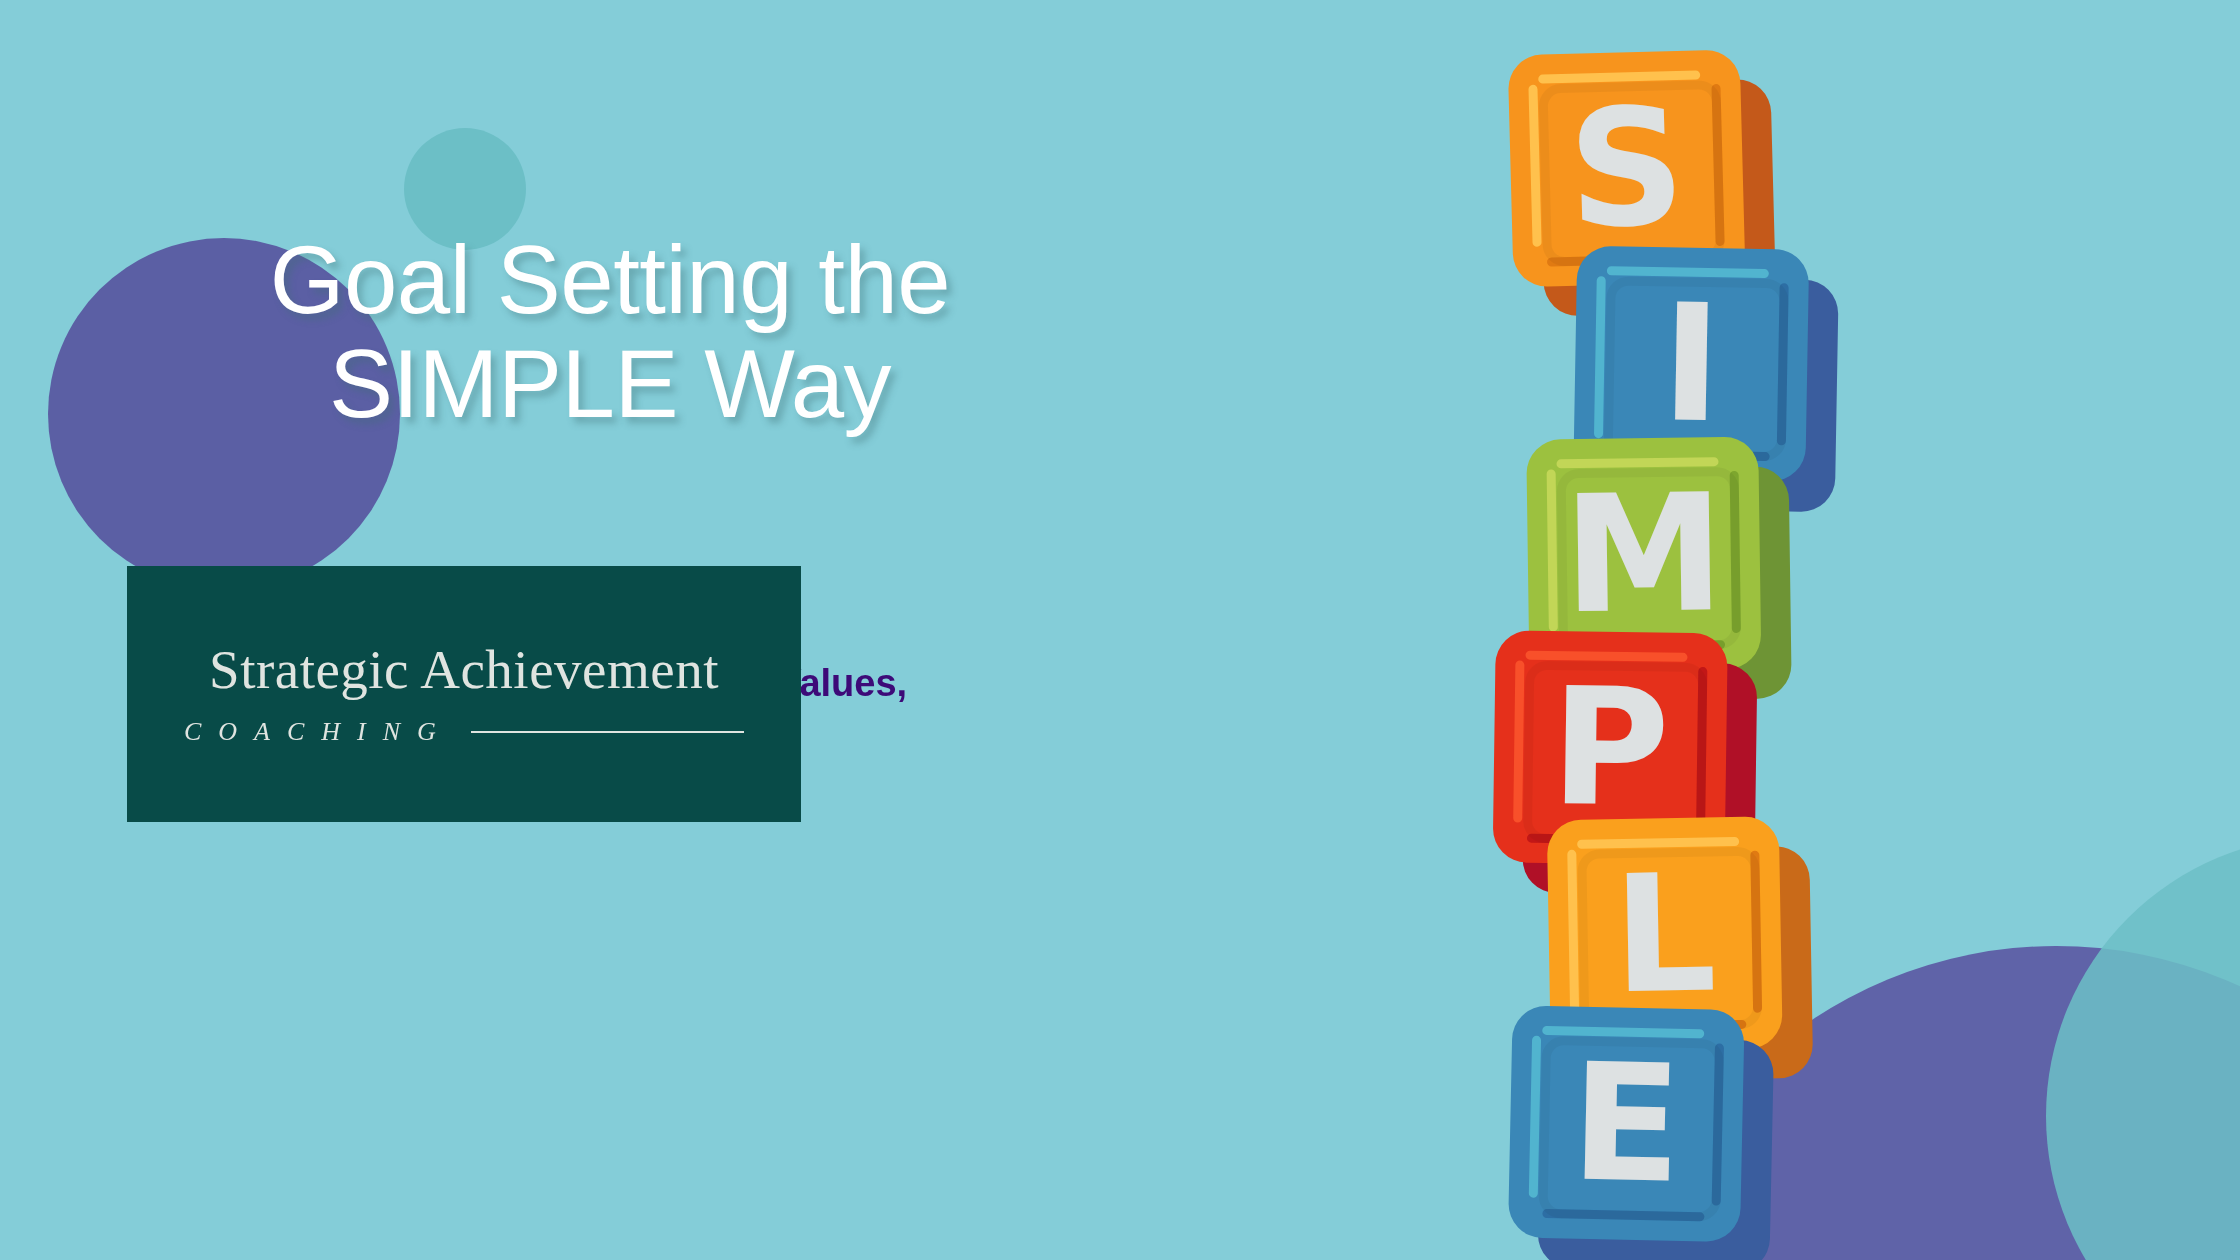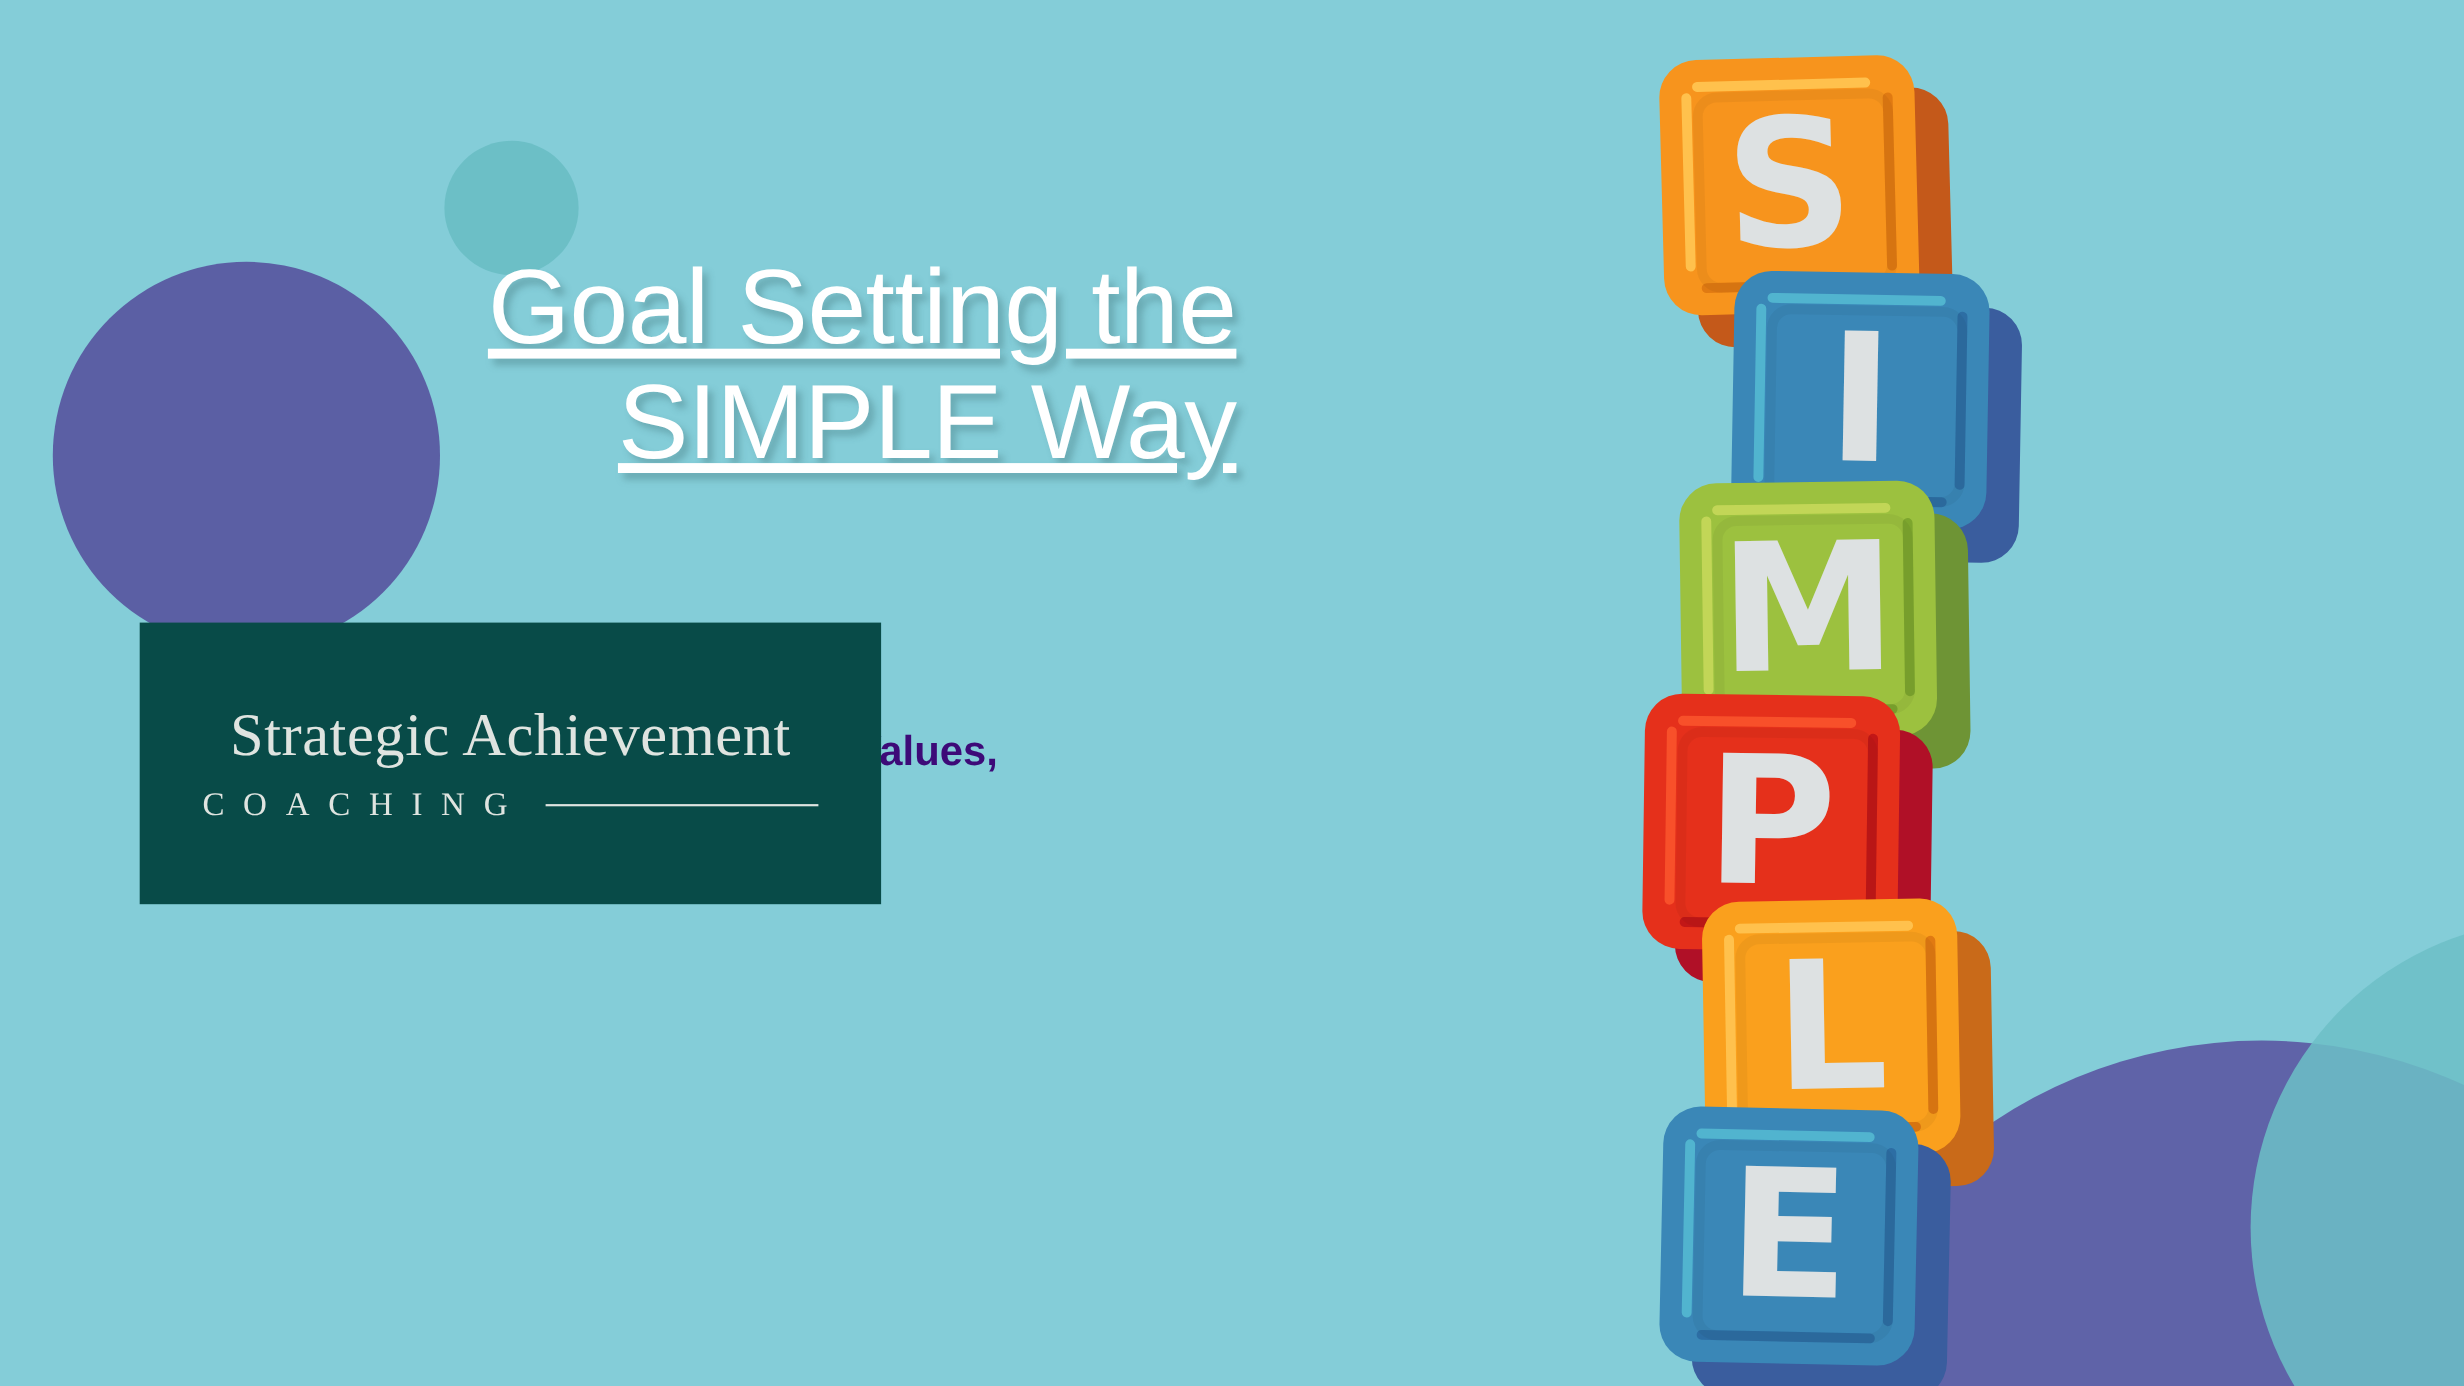--- a/index.html
+++ b/index.html
@@ -36,31 +36,30 @@
   }
   #circle-teal-bottom {
     left: 2046px; top: 836px;
     width: 560px; height: 560px;
     background: rgba(108,191,198,0.86);
   }
 
   
   #headline {
     position: absolute;
-    left: 124px; top: 228px;
+    left: 110px; top: 228px;
     width: 1000px;
     color: #ffffff;
     font-size: 96px;
     line-height: 1.08;
     font-weight: 300;
     letter-spacing: -0.5px;
-    text-align: right;
+    text-align: center;
     text-shadow: 5px 6px 7px rgba(60,110,115,0.38);
     white-space: pre-line;
-    text-decoration: underline;
   }
 
   #subhead {
     position: absolute;
     left: 110px; top: 660px;
     width: 870px;
     color: #3d0a78;
     font-size: 38px;
     line-height: 1.25;
     font-weight: bold;
@@ -91,23 +90,24 @@
   }
   #logo-sub-row {
     display: flex;
     align-items: center;
     margin-top: 20px;
     width: 560px;
   }
   #logo-subword {
     color: #dfe4e0;
     font-family: "Liberation Serif", serif;
-    font-size: 30px;
+    font-size: 26px;
     letter-spacing: 17px;
     white-space: nowrap;
+    font-style: italic;
   }
   #logo-rule {
     flex: 1 1 auto;
     height: 2px;
     background: #dfe4e0;
     margin-left: 18px;
     margin-right: 0;
   }
 
   

